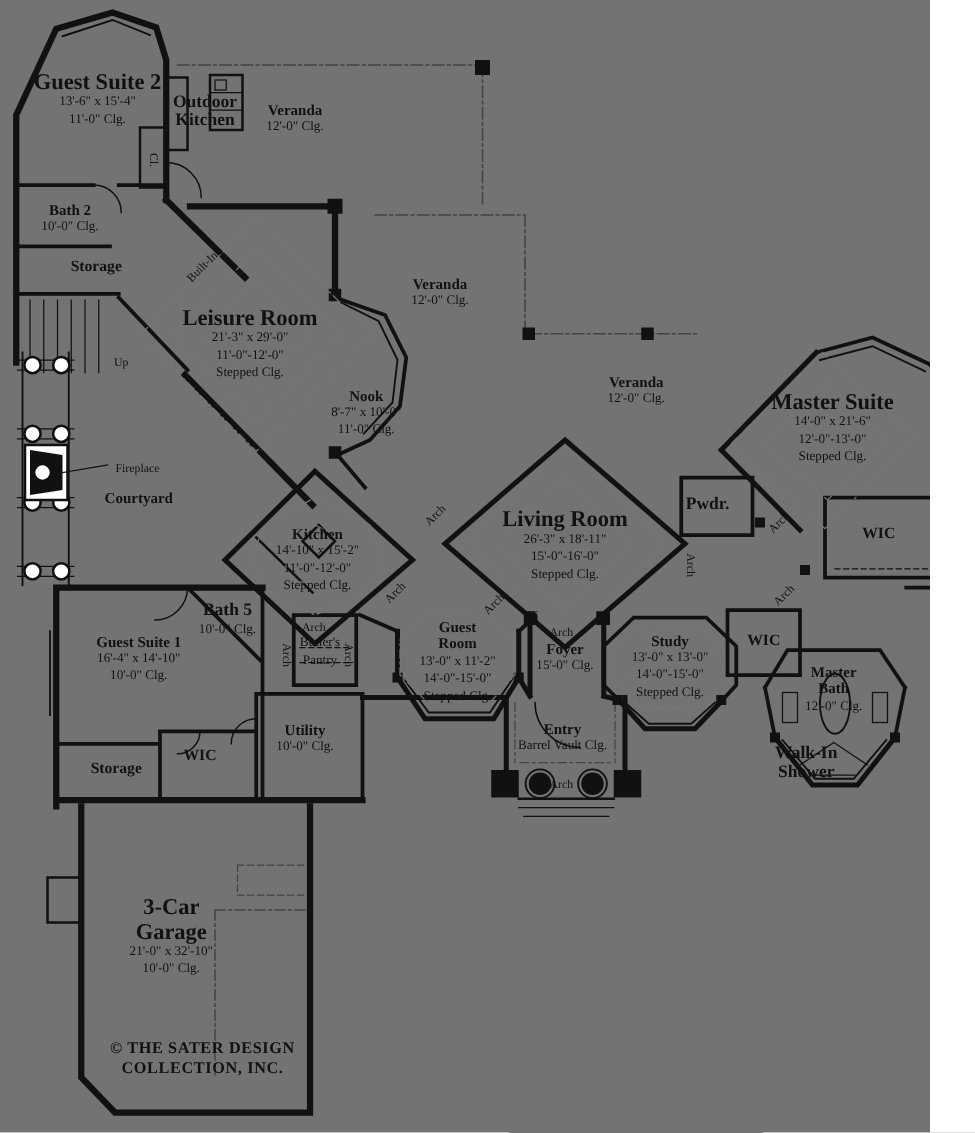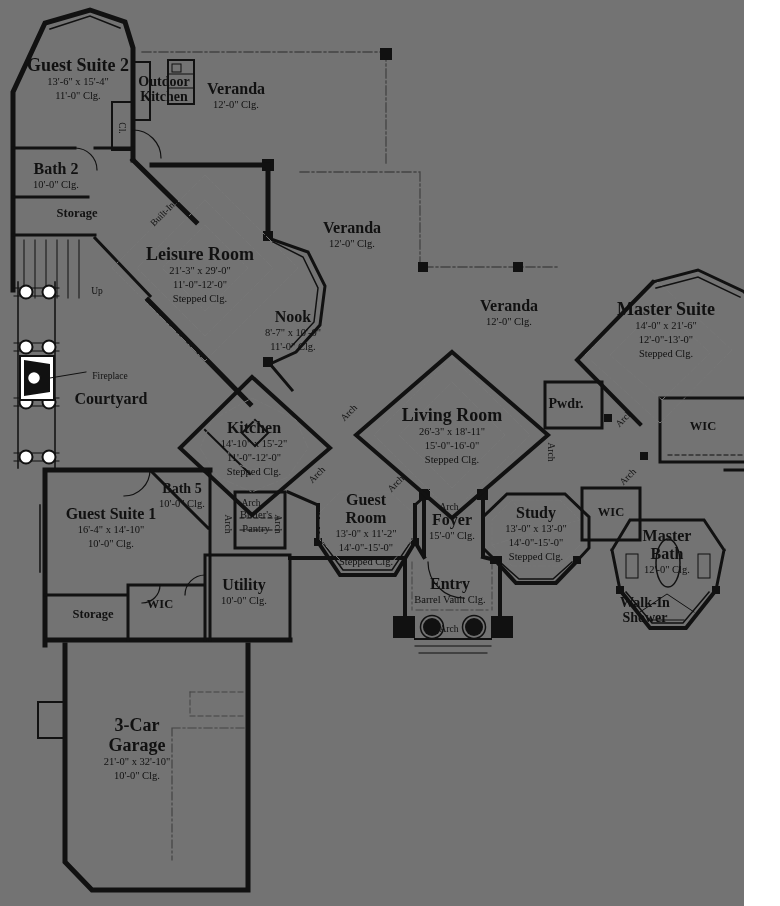--- a/index.html
+++ b/index.html
@@ -1,21 +1,21 @@
 <!DOCTYPE html>
 <html><head>
 <meta charset="utf-8">
 <style>
   html,body{margin:0;padding:0;background:#fff;}
   #plan{position:relative;width:744px;height:906px;background:#737373;overflow:hidden;
         font-family:"Liberation Serif",serif;color:#111;}
   #walls{position:absolute;left:0;top:0;}
   .lbl{position:absolute;transform:translate(-50%,-50%);text-align:center;
        white-space:nowrap;line-height:1.12;}
-  .nm{font-weight:bold;font-size:16px;}
+  .nm{font-weight:bold;font-size:12px;}
   .lg .nm{font-size:18px;}
   .md .nm{font-size:14px;}
   .sm{font-weight:bold;font-size:12.5px;}
   .dm{font-size:10.5px;line-height:1.32;}
   .tiny{font-size:14px;font-weight:bold;line-height:1.05;}
   .arch{font-size:9.5px;}
   .r90{transform:translate(-50%,-50%) rotate(90deg);}
   .r45n{transform:translate(-50%,-50%) rotate(-45deg);}
   .copy{font-weight:bold;font-size:13px;letter-spacing:.5px;line-height:1.25;}
 </style>
@@ -203,21 +203,21 @@
   <div class="nm">Nook</div>
   <div class="dm">8'-7" x 10'-0"</div>
   <div class="dm">11'-0" Clg.</div>
 </div>
 
 <div class="lbl" style="left:509px;top:313px">
   <div class="nm">Veranda</div>
   <div class="dm">12'-0" Clg.</div>
 </div>
 
-<div class="lbl lg" style="left:666px;top:330px">
+<div class="lbl lg" style="left:666px;top:342px">
   <div class="nm">Master Suite</div>
   <div class="dm">14'-0" x 21'-6"</div>
   <div class="dm">12'-0"-13'-0"</div>
   <div class="dm">Stepped Clg.</div>
 </div>
 
 <div class="lbl arch" style="left:110px;top:376px">
   <span>Fireplace</span>
 </div>
 
@@ -328,14 +328,18 @@
 <div class="lbl arch r90" style="left:551px;top:452px"><span>Arch</span></div>
 <div class="lbl arch r45n" style="left:349px;top:413px"><span>Arch</span></div>
 <div class="lbl arch r45n" style="left:317px;top:475px"><span>Arch</span></div>
 <div class="lbl arch r45n" style="left:396px;top:484px"><span>Arch</span></div>
 <div class="lbl arch r90" style="left:228px;top:524px"><span>Arch</span></div>
 <div class="lbl arch" style="left:251px;top:503px"><span>Arch</span></div>
 <div class="lbl arch r90" style="left:278px;top:524px"><span>Arch</span></div>
 <div class="lbl arch r45n" style="left:624px;top:419px"><span>Arch</span></div>
 <div class="lbl arch r45n" style="left:628px;top:477px"><span>Arch</span></div>
 
+<div class="lbl copy" style="left:162px;top:847px">
+  <div>© THE SATER DESIGN</div>
+  <div>COLLECTION, INC.</div>
+</div>
 
 </div>
 
 </body></html>

